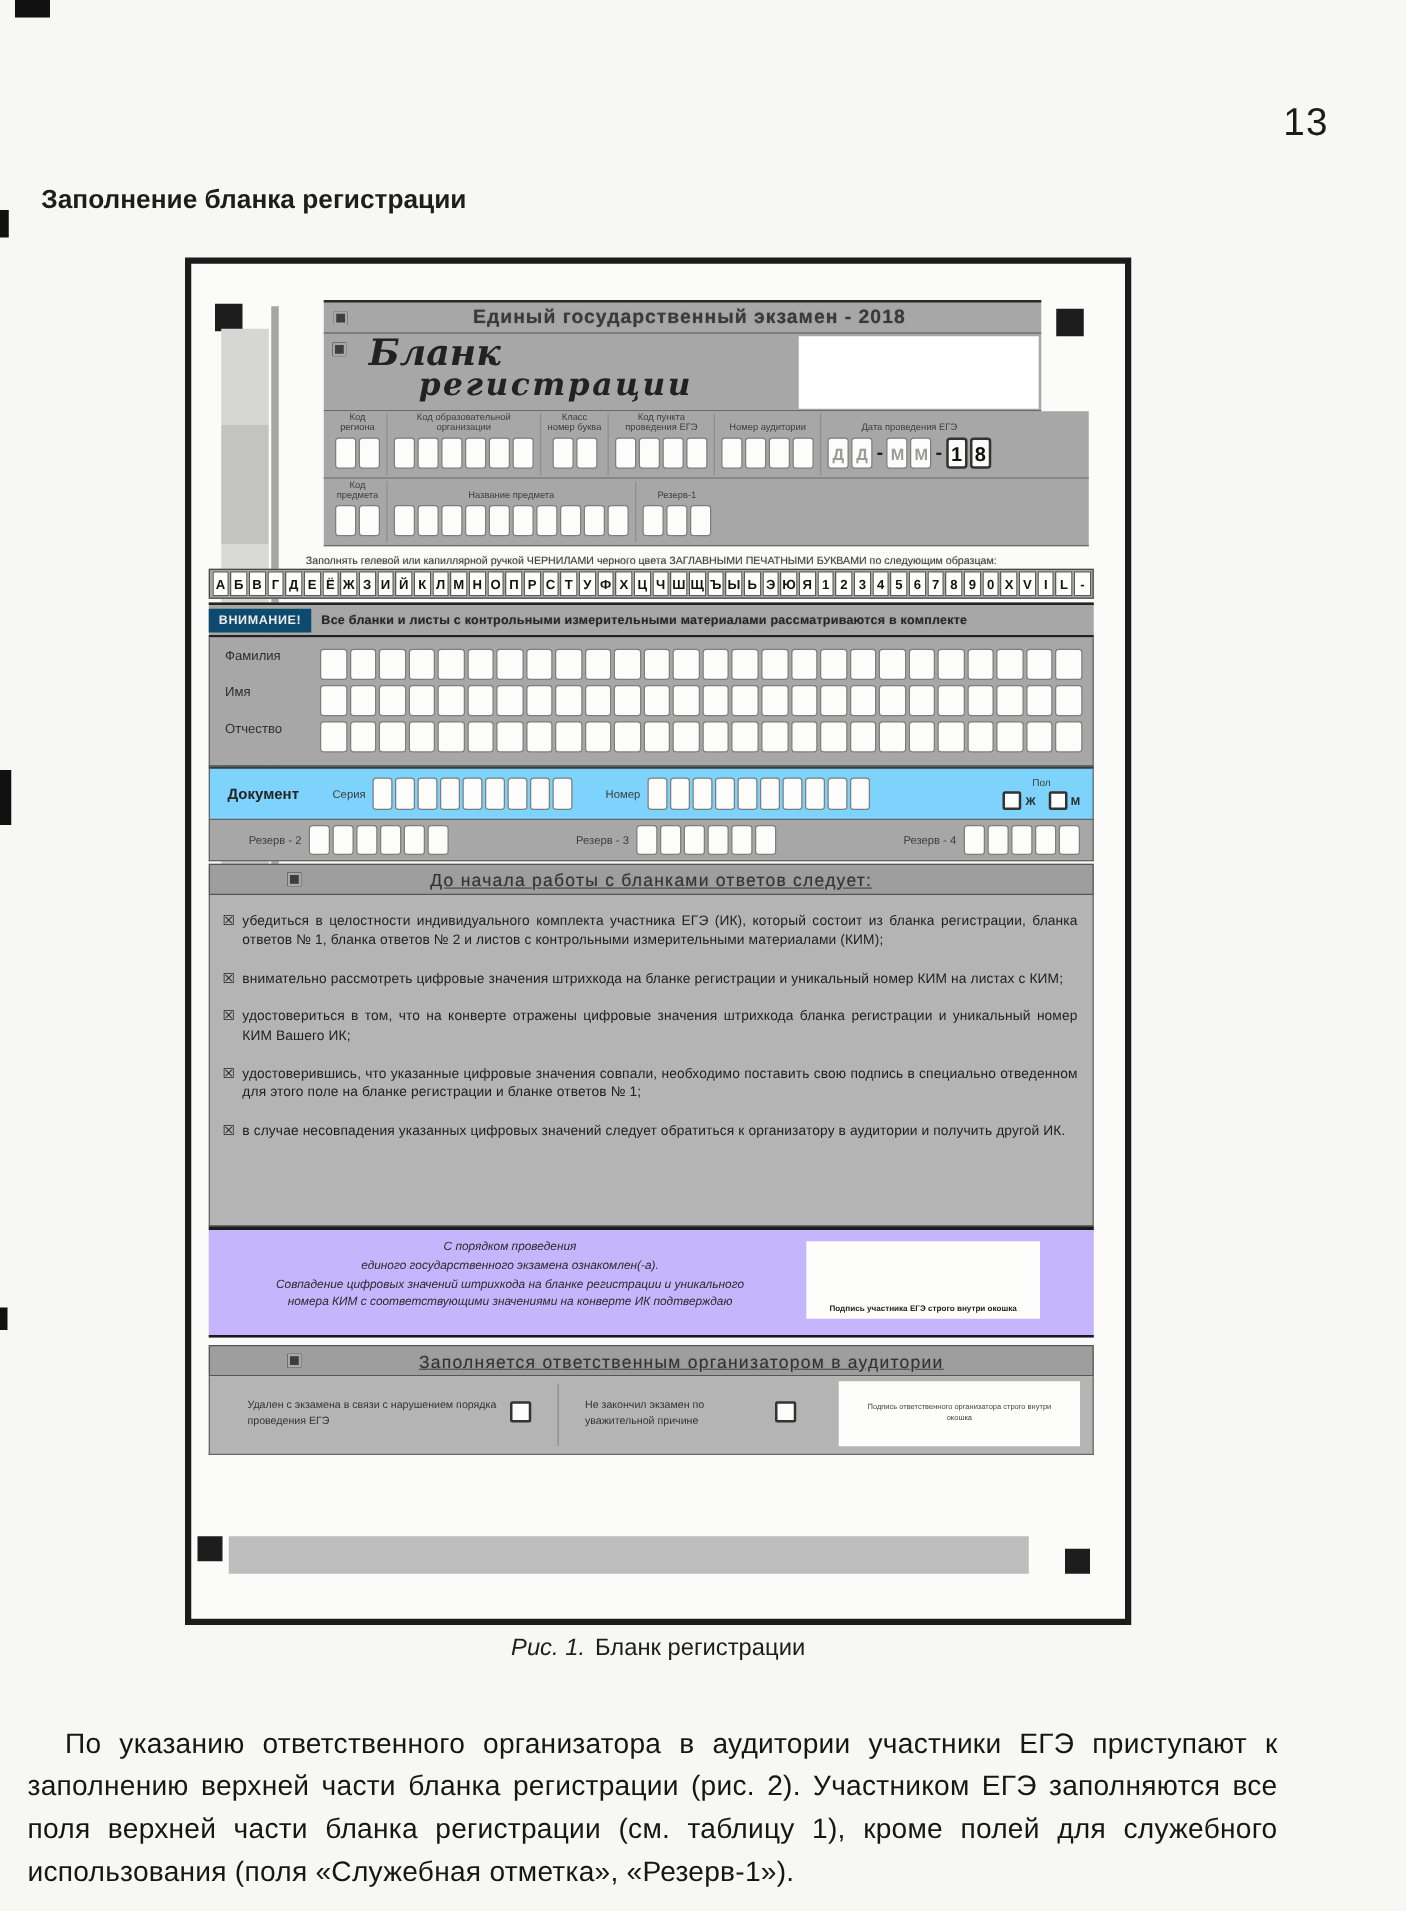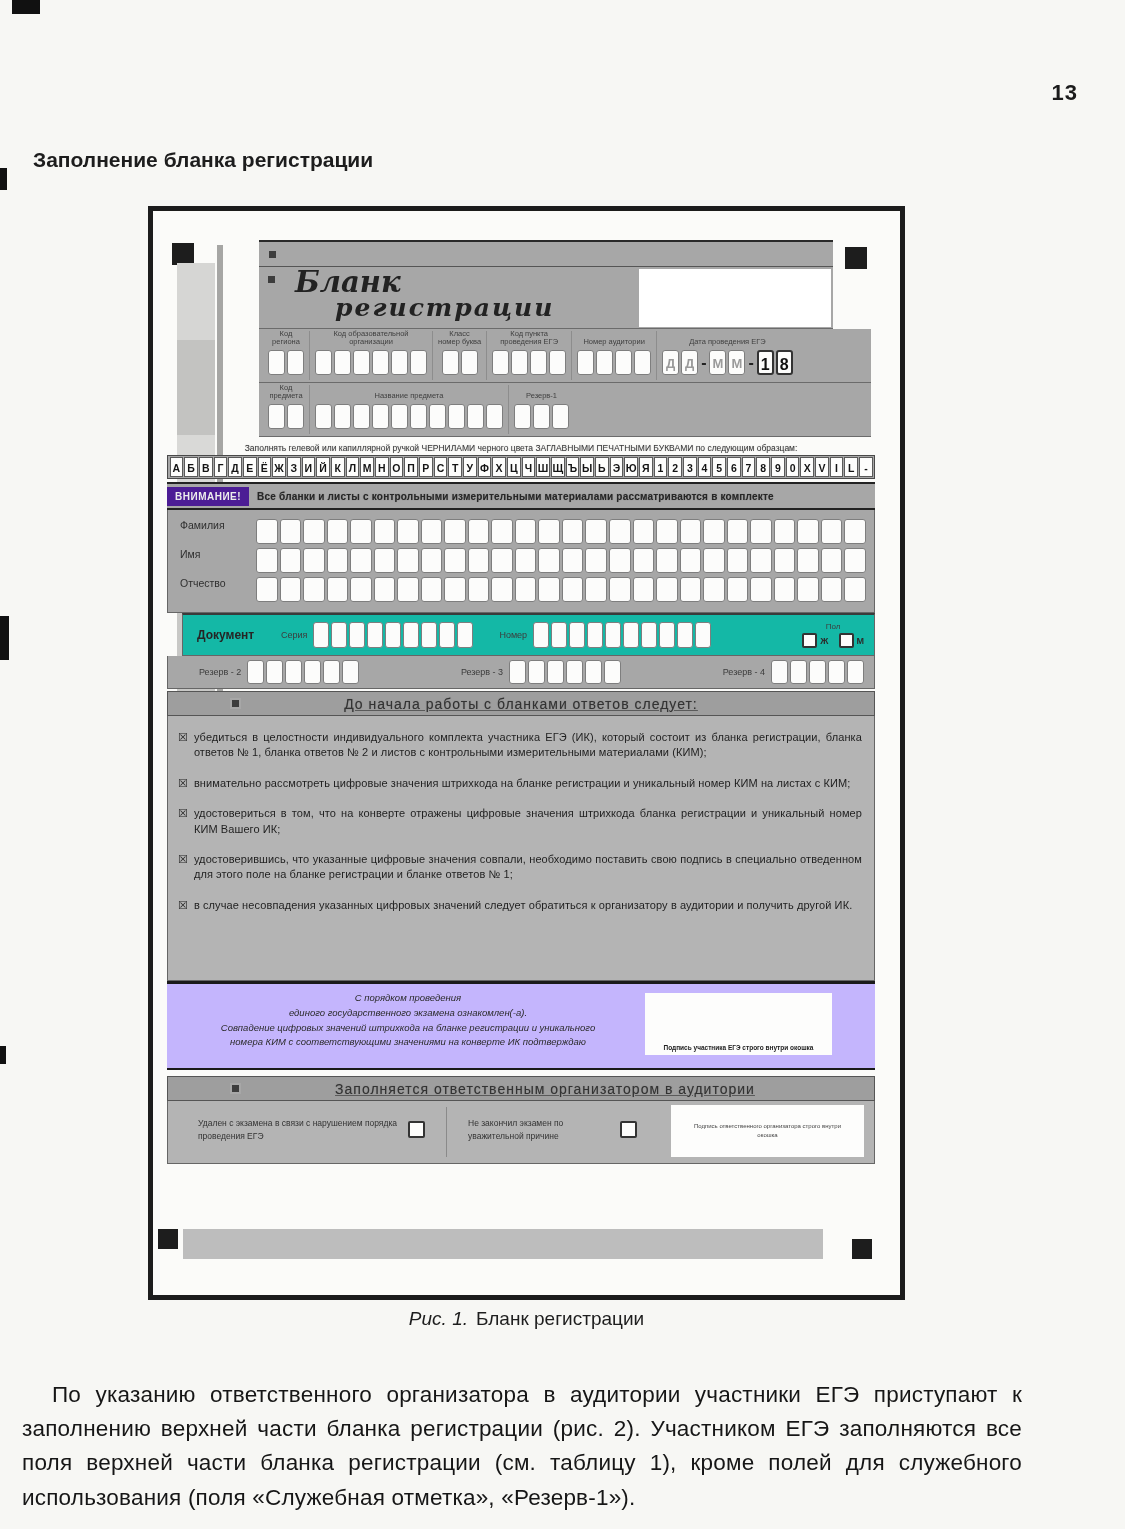--- a/index.html
+++ b/index.html
@@ -2,21 +2,21 @@
 <html><head>
 <meta charset="utf-8">
 <style>
   html,body{margin:0;padding:0;}
   body{background:#e8e8e6;font-family:"Liberation Sans", sans-serif;}
   .page{position:relative;width:1125px;height:1529px;margin:0 auto;background:#f7f7f4;overflow:hidden;}
 
   
   .artifact{position:absolute;background:#111;}
 
-  .page-number{position:absolute;top:80px;right:47px;font-size:22px;font-weight:bold;color:#1b1b1b;letter-spacing:1px;}
+  .page-number{position:absolute;top:80px;right:62px;font-size:31px;font-weight:normal;color:#1b1b1b;letter-spacing:1px;}
   .heading{position:absolute;left:33px;top:148px;margin:0;font-size:21px;font-weight:bold;color:#1d1d1d;}
 
   
   .figure-frame{position:absolute;left:148px;top:206px;width:757px;height:1094px;border:5px solid #1c1c1c;background:#fbfbf9;box-sizing:border-box;}
   .sq{position:absolute;background:#1d1d1d;width:22px;height:22px;}
   .left-strip{position:absolute;left:24px;top:52px;width:38px;height:430px;background:linear-gradient(#d6d6d4 0 18%, #c3c3c1 18% 40%, #d9d9d7 40% 62%, #c8c8c6 62% 100%);}
   .left-bar{position:absolute;left:64px;top:34px;width:6px;height:452px;background:#a6a6a4;}
 
   .form-head{position:absolute;left:106px;top:29px;width:612px;}
   .band{box-sizing:border-box;background:#a7a7a7;}
@@ -40,34 +40,34 @@
   .date-group .cx{display:inline-block;width:17px;height:25px;line-height:25px;background:#fcfcfb;border:1px solid #7e7e7e;border-radius:3px;box-sizing:border-box;text-align:center;font-size:13px;}
   .date-group .ph .cx{color:#9a9a9a;font-weight:bold;}
   .date-group .yr .cx{color:#111;font-weight:bold;font-size:16px;border:2px solid #333;}
   .dash{font-weight:bold;color:#222;margin:0 1px;}
 
   .form-lower{position:absolute;left:14px;top:232px;width:708px;}
   .fill-note{font-size:8.5px;color:#3c3c3c;text-align:center;margin-bottom:2px;text-shadow:0 0 1px rgba(80,80,80,.4);}
   .alpha-row{display:flex;background:#a7a7a7;border:1px solid #4a4a4a;padding:1px;}
   .alpha-row .cx{flex:1;height:20px;line-height:20px;margin:0 .5px;background:#fdfdfc;border:1px solid #5a5a5a;text-align:center;font-size:10.5px;font-weight:bold;color:#141414;box-sizing:border-box;}
   .attention{display:flex;align-items:center;background:#a7a7a7;border-top:2px solid #222;border-bottom:2px solid #222;height:24px;margin-top:3px;}
-  .attn-label{background:#4c1d95;color:#ececec;font-size:10px;font-weight:bold;padding:4px 8px;letter-spacing:.5px;}
+  .attn-label{background:#0c4a6e;color:#ececec;font-size:10px;font-weight:bold;padding:4px 8px;letter-spacing:.5px;}
   .attn-text{flex:1;font-size:10px;font-weight:bold;color:#272727;padding-left:8px;letter-spacing:.2px;text-shadow:0 0 1px rgba(60,60,60,.5);}
 
   .sec-header{position:relative;display:flex;align-items:center;justify-content:center;background:#9e9e9e;border:1px solid #555;height:23px;margin-top:2px;}
   .sec-header .t{font-size:14px;color:#333;letter-spacing:1px;text-decoration:underline;text-decoration-color:#5a5a5a;text-shadow:0 0 1px rgba(70,70,70,.5);}
   .sec-header .mark-icon{position:absolute;left:62px;top:6px;}
 
   .names-band{background:#a7a7a7;border:1px solid #666;border-top:none;padding:7px 0 6px 0;}
   .nrow{display:flex;align-items:flex-start;height:27px;margin:2px 0;}
   .nrow .nlbl{width:88px;font-size:10.5px;color:#2f2f2f;padding-left:12px;box-sizing:border-box;}
   .nrow .cells{flex:1;gap:2px;padding-right:8px;}
   .nrow .bx{flex:1;height:25px;width:auto;}
 
-  .doc-band{display:flex;align-items:center;background:#14b8a6;border:1px solid #666;border-top:2px solid #3a3a3a;height:43px;padding:0 6px;box-sizing:border-box;margin-left:15px;}
+  .doc-band{display:flex;align-items:center;background:#7dd3fc;border:1px solid #666;border-top:2px solid #3a3a3a;height:43px;padding:0 6px;box-sizing:border-box;}
   .doc-band .doclbl{width:80px;font-size:12px;font-weight:bold;color:#252525;padding-left:8px;}
   .slbl{font-size:9px;color:#3c3c3c;margin:0 6px 0 4px;}
   .doc-band .bx{width:16px;height:26px;}
   .pol{margin-left:auto;display:flex;flex-direction:column;align-items:center;padding-right:4px;}
   .pol .plbl{font-size:8px;color:#3c3c3c;margin-bottom:2px;}
   .pol .opts{display:flex;gap:10px;align-items:center;}
   .pol .opt{display:flex;align-items:center;gap:3px;font-size:9px;font-weight:bold;color:#2c2c2c;}
   .chk{display:inline-block;width:11px;height:11px;background:#fdfdfc;border:2px solid #333;border-radius:2px;}
 
   .reserve-band{display:flex;align-items:center;background:#a7a7a7;border:1px solid #666;border-top:none;height:33px;padding:0 10px;box-sizing:border-box;justify-content:space-between;}
@@ -123,20 +123,21 @@
     <div class="sq" style="left:5px;top:1018px;width:20px;height:20px;"></div>
     <div class="sq" style="left:699px;top:1028px;width:20px;height:20px;"></div>
 
     <div class="left-strip"></div>
     <div class="left-bar"></div>
     <div class="bottom-bar"></div>
 
     <div class="form-head">
       <div class="band title-band">
         <span class="mark-icon"></span>
+        <span class="t">Единый государственный экзамен - 2018</span>
       </div>
 
       <div class="band blank-band">
         <span class="mark-icon mark-abs"></span>
         <span class="blank-l1">Бланк</span>
         <span class="blank-l2">регистрации</span>
         <span class="barcode-box"></span>
       </div>
 
       <div class="band fields-band row1">

